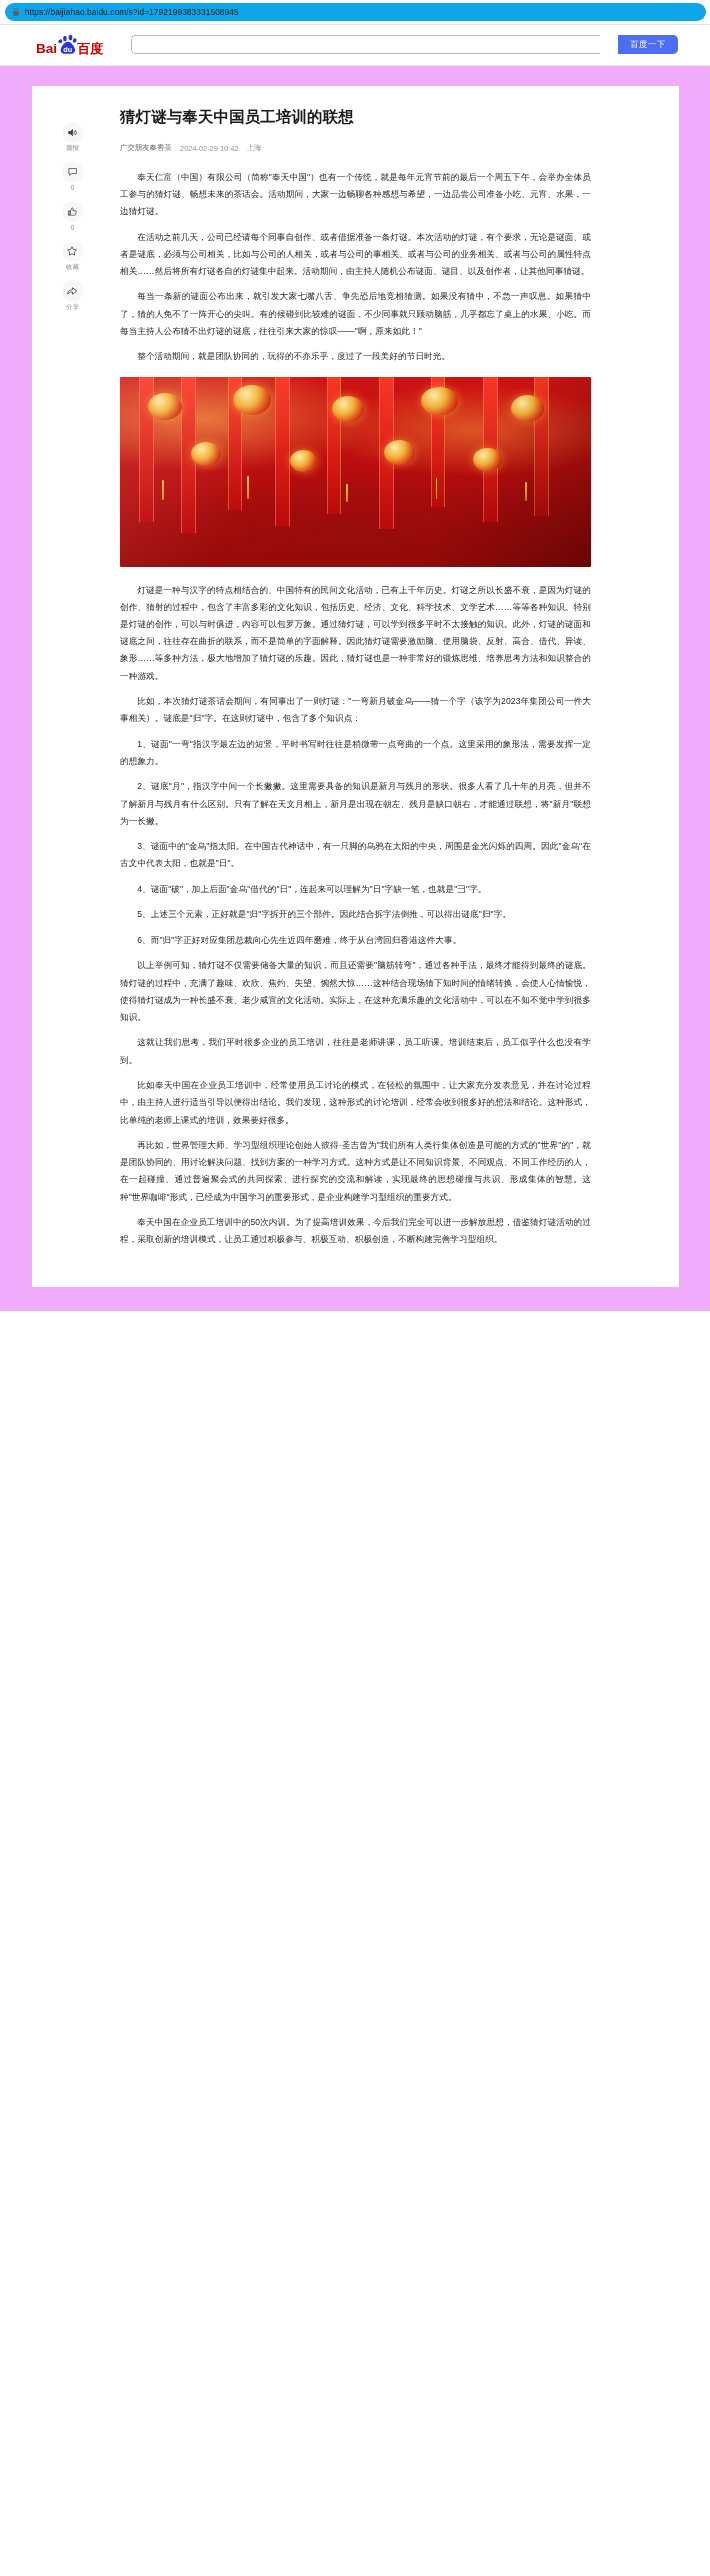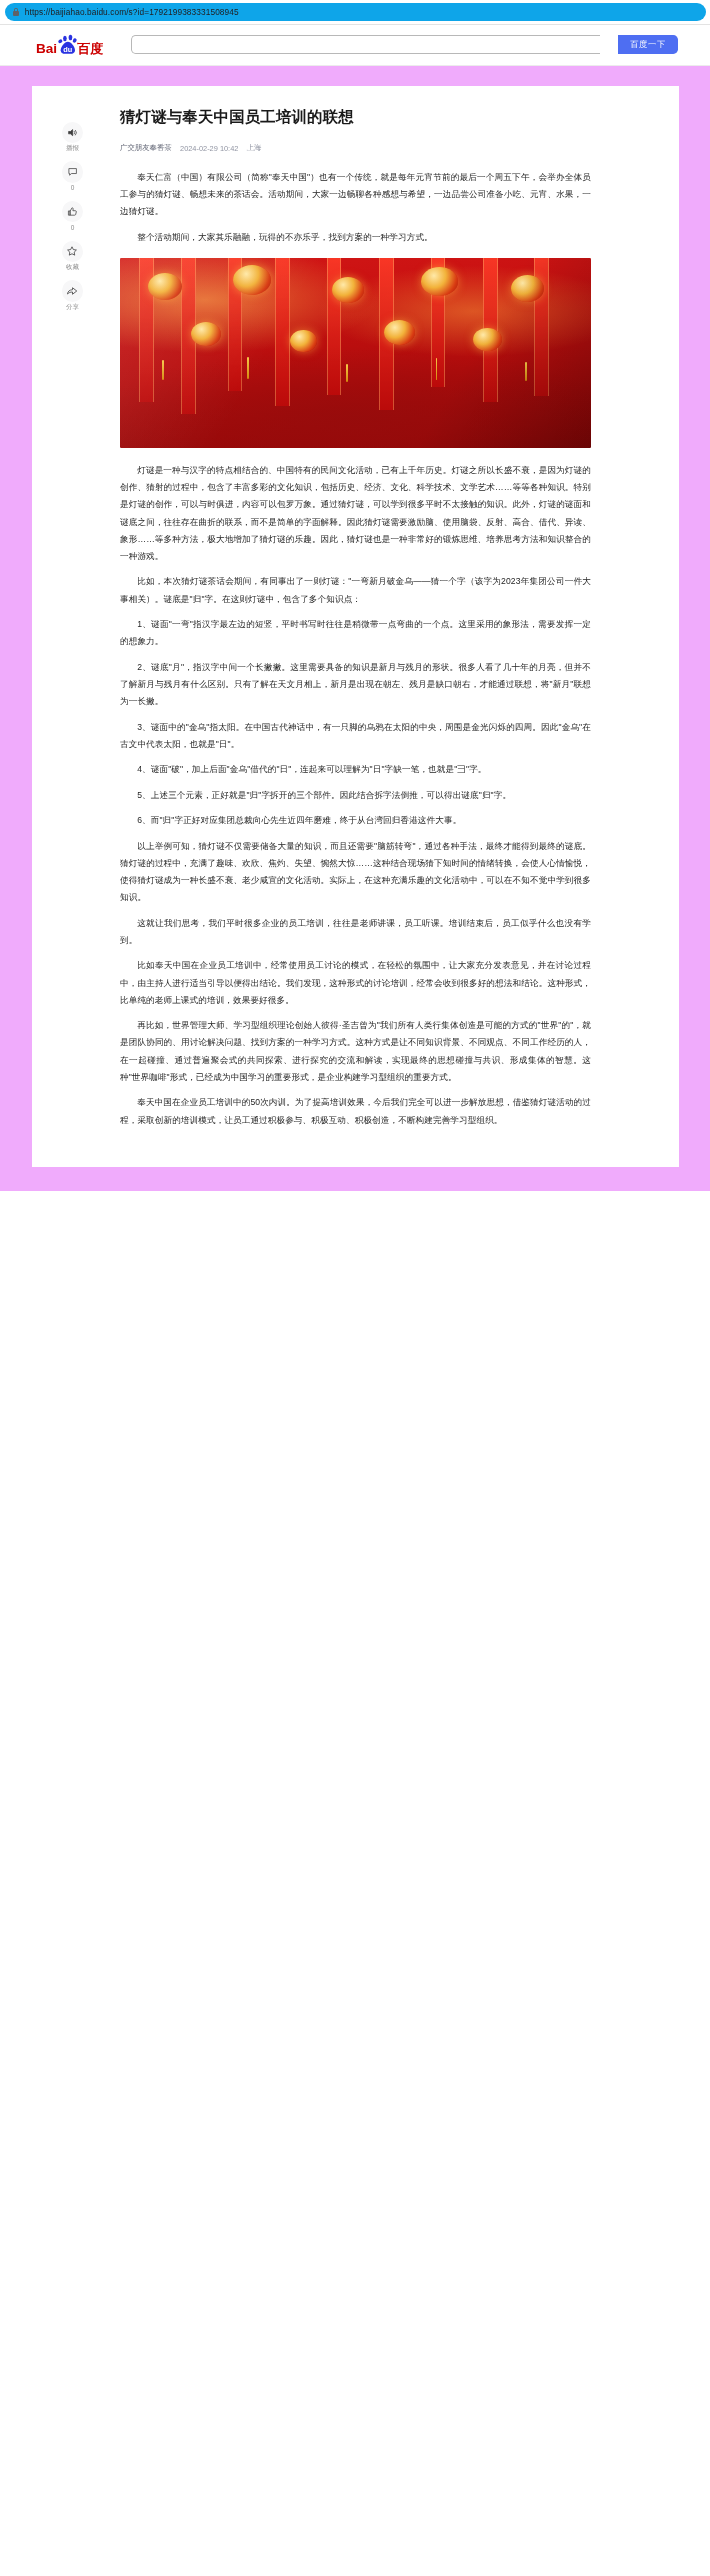--- a/index.html
+++ b/index.html
@@ -281,21 +281,23 @@
     <h1 class="art-title">猜灯谜与奉天中国员工培训的联想</h1>
 
     <div class="art-meta">
       <span class="author">广交朋友奉香茶</span>
       <span>2024-02-29 10:42</span>
       <span>上海</span>
     </div>
 
     <div class="art-body" id="body-top">
         <p>奉天仁富（中国）有限公司（简称"奉天中国"）也有一个传统，就是每年元宵节前的最后一个周五下午，会举办全体员工参与的猜灯谜、畅想未来的茶话会。活动期间，大家一边畅聊各种感想与希望，一边品尝公司准备小吃、元宵、水果，一边猜灯谜。</p>
-        <p>整个活动期间，大家其乐融融，玩得的不亦乐乎，找到方案的一种学习方式。</p>
+        <p>在活动之前几天，公司已经请每个同事自创作、或者借据准备一条灯谜。本次活动的灯谜，有个要求，无论是谜面、或者是谜底，必须与公司相关，比如与公司的人相关，或者与公司的事相关、或者与公司的业务相关、或者与公司的属性特点相关……然后将所有灯谜各自的灯谜集中起来。活动期间，由主持人随机公布谜面、谜目、以及创作者，让其他同事猜谜。</p>
+        <p>每当一条新的谜面公布出来，就引发大家七嘴八舌、争先恐后地竞相猜测。如果没有猜中，不急一声叹息。如果猜中了，猜的人免不了一阵开心的尖叫。有的候碰到比较难的谜面，不少同事就只顾动脑筋，几乎都忘了桌上的水果、小吃。而每当主持人公布猜不出灯谜的谜底，往往引来大家的惊叹——"啊，原来如此！"</p>
+        <p>整个活动期间，就是团队协同的，玩得的不亦乐乎，度过了一段美好的节日时光。</p>
       </div>
 
     <div class="art-figure">
       <div class="photo">
         <div class="strip" style="left:4%;  top:0;   width:3.2%; height:76%;"></div>
         <div class="strip" style="left:13%; top:0;   width:3.2%; height:82%;"></div>
         <div class="strip" style="left:23%; top:0;   width:3.0%; height:70%;"></div>
         <div class="strip" style="left:33%; top:0;   width:3.2%; height:78%;"></div>
         <div class="strip" style="left:44%; top:0;   width:3.0%; height:72%;"></div>
         <div class="strip" style="left:55%; top:0;   width:3.2%; height:80%;"></div>

